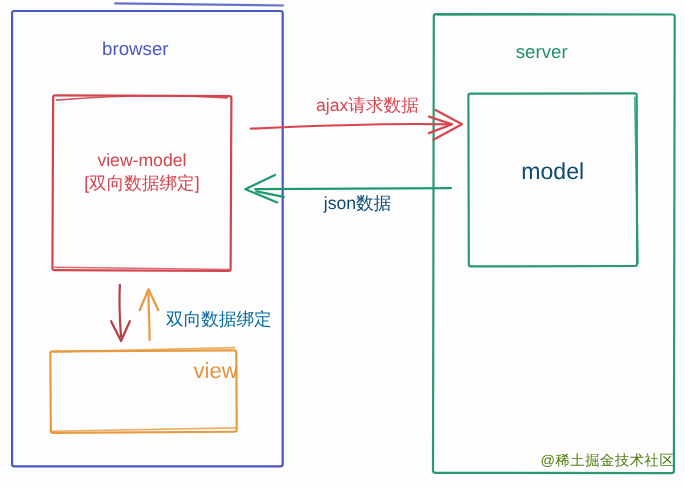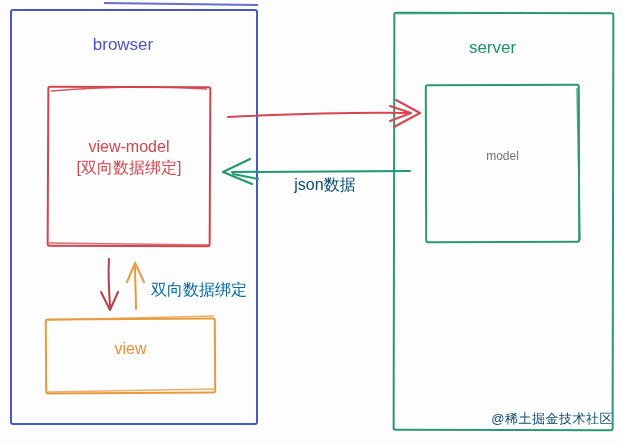--- a/index.html
+++ b/index.html
@@ -43,26 +43,26 @@
   }
   .label{
     position:absolute;
     text-align:center;
     white-space:nowrap;
     user-select:none;
   }
   .lbl-browser{left:20px;top:35px;width:206px;font-size:17px;color:#4a55c2;}
   .lbl-server{left:393px;top:38px;width:199px;font-size:17px;color:#1f9069;}
   .lbl-viewmodel{left:47px;top:136px;width:164px;font-size:16px;line-height:21px;color:#d2454d;}
-  .lbl-view{left:45px;top:338px;width:171px;font-size:16px;line-height:21px;color:#e7913c;}
-  .lbl-model{left:425px;top:146px;width:155px;font-size:12px;line-height:21px;color:#737373;}
+  .lbl-view{left:45px;top:328px;width:171px;font-size:20px;line-height:21px;color:#e7913c;text-align:right;}
+  .lbl-model{left:425px;top:146px;width:155px;font-size:21px;line-height:21px;color:#0c4a6e;}
   .lbl-ajax{left:264px;top:86px;width:140px;font-size:16px;color:#d8454f;}
   .lbl-json{left:265px;top:175px;width:120px;font-size:16px;color:#0c4a6e;}
   .lbl-binding{left:151px;top:280px;width:110px;font-size:16px;text-align:left;color:#0369a1;}
-  .lbl-watermark{left:440px;top:410px;width:173px;font-size:13px;text-align:right;color:#0c4a6e;letter-spacing:.5px;}
+  .lbl-watermark{left:440px;top:410px;width:173px;font-size:13px;text-align:right;color:#4d7c0f;letter-spacing:.5px;}
   #arrows{
     position:absolute;left:0;top:0;width:623px;height:444px;
     z-index:5;
   }
 </style>
 </head>
 <body>
 
 <div id="canvas">
 
@@ -113,17 +113,18 @@
   </div>
 
   <div class="label lbl-view">
     <div>view</div>
   </div>
 
   <div class="label lbl-model">
     <div>model</div>
   </div>
 
+  <div class="label lbl-ajax">ajax请求数据</div>
   <div class="label lbl-json">json数据</div>
   <div class="label lbl-binding">双向数据绑定</div>
 
   <div class="label lbl-watermark">@稀土掘金技术社区</div>
 </div>
 
 </body></html>

